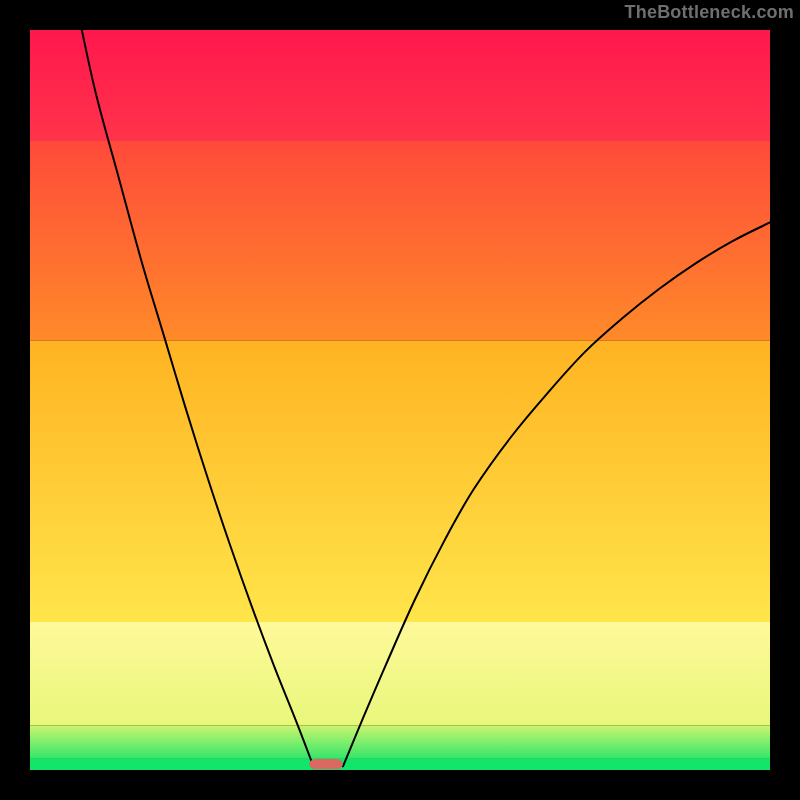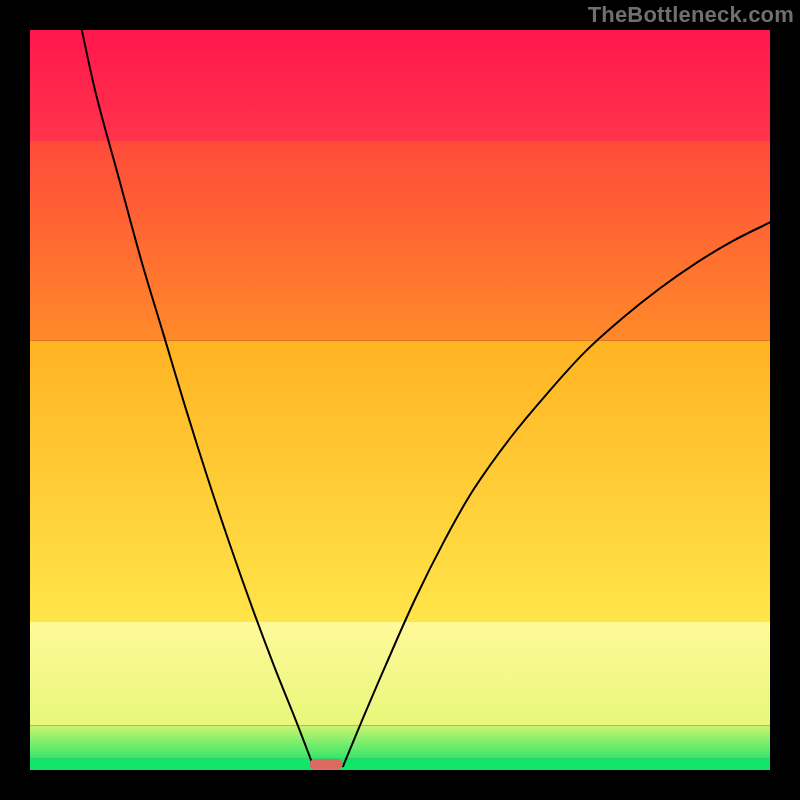--- a/index.html
+++ b/index.html
@@ -20,21 +20,21 @@
     left: 30px;
     top: 30px;
     width: 740px;
     height: 740px;
   }
   .watermark {
     position: absolute;
     top: 2px;
     right: 6px;
     font-family: Arial, Helvetica, sans-serif;
-    font-size: 22px;
+    font-size: 18px;
     font-weight: 600;
     color: #6f6f6f;
     letter-spacing: 0.2px;
   }
   svg { display:block; }
 </style>
 </head>
 <body>
 
 <div class="wrap">

